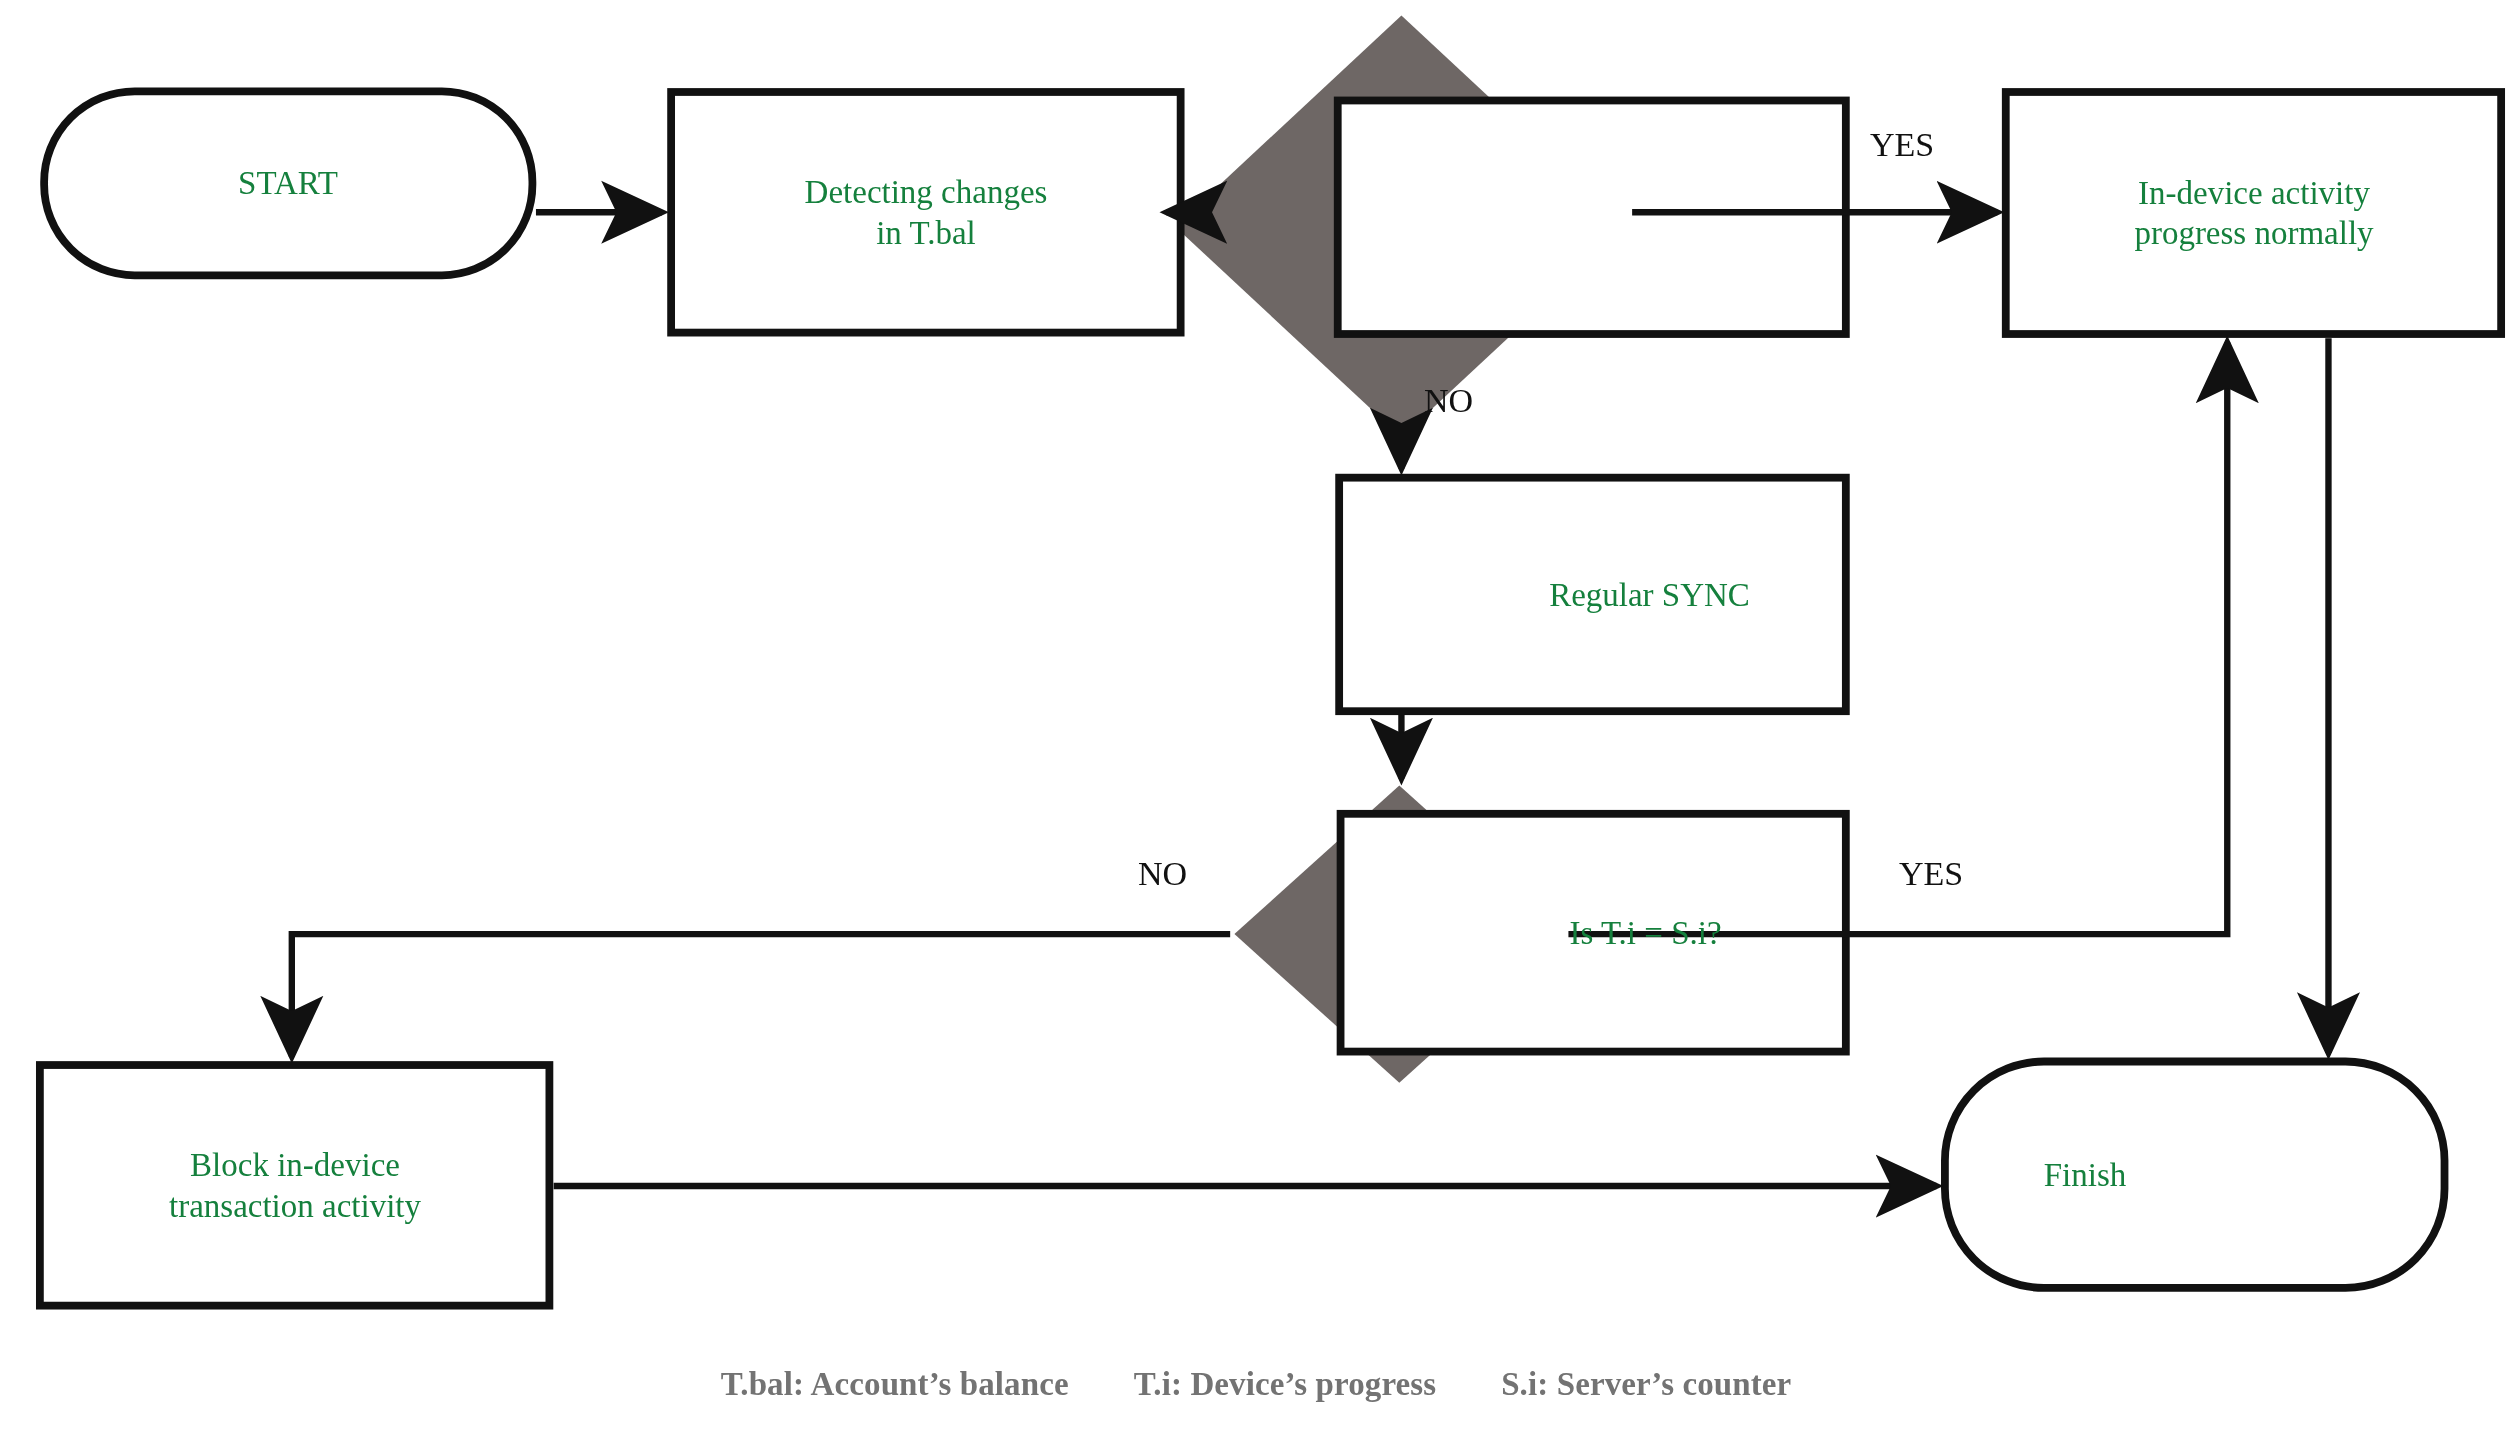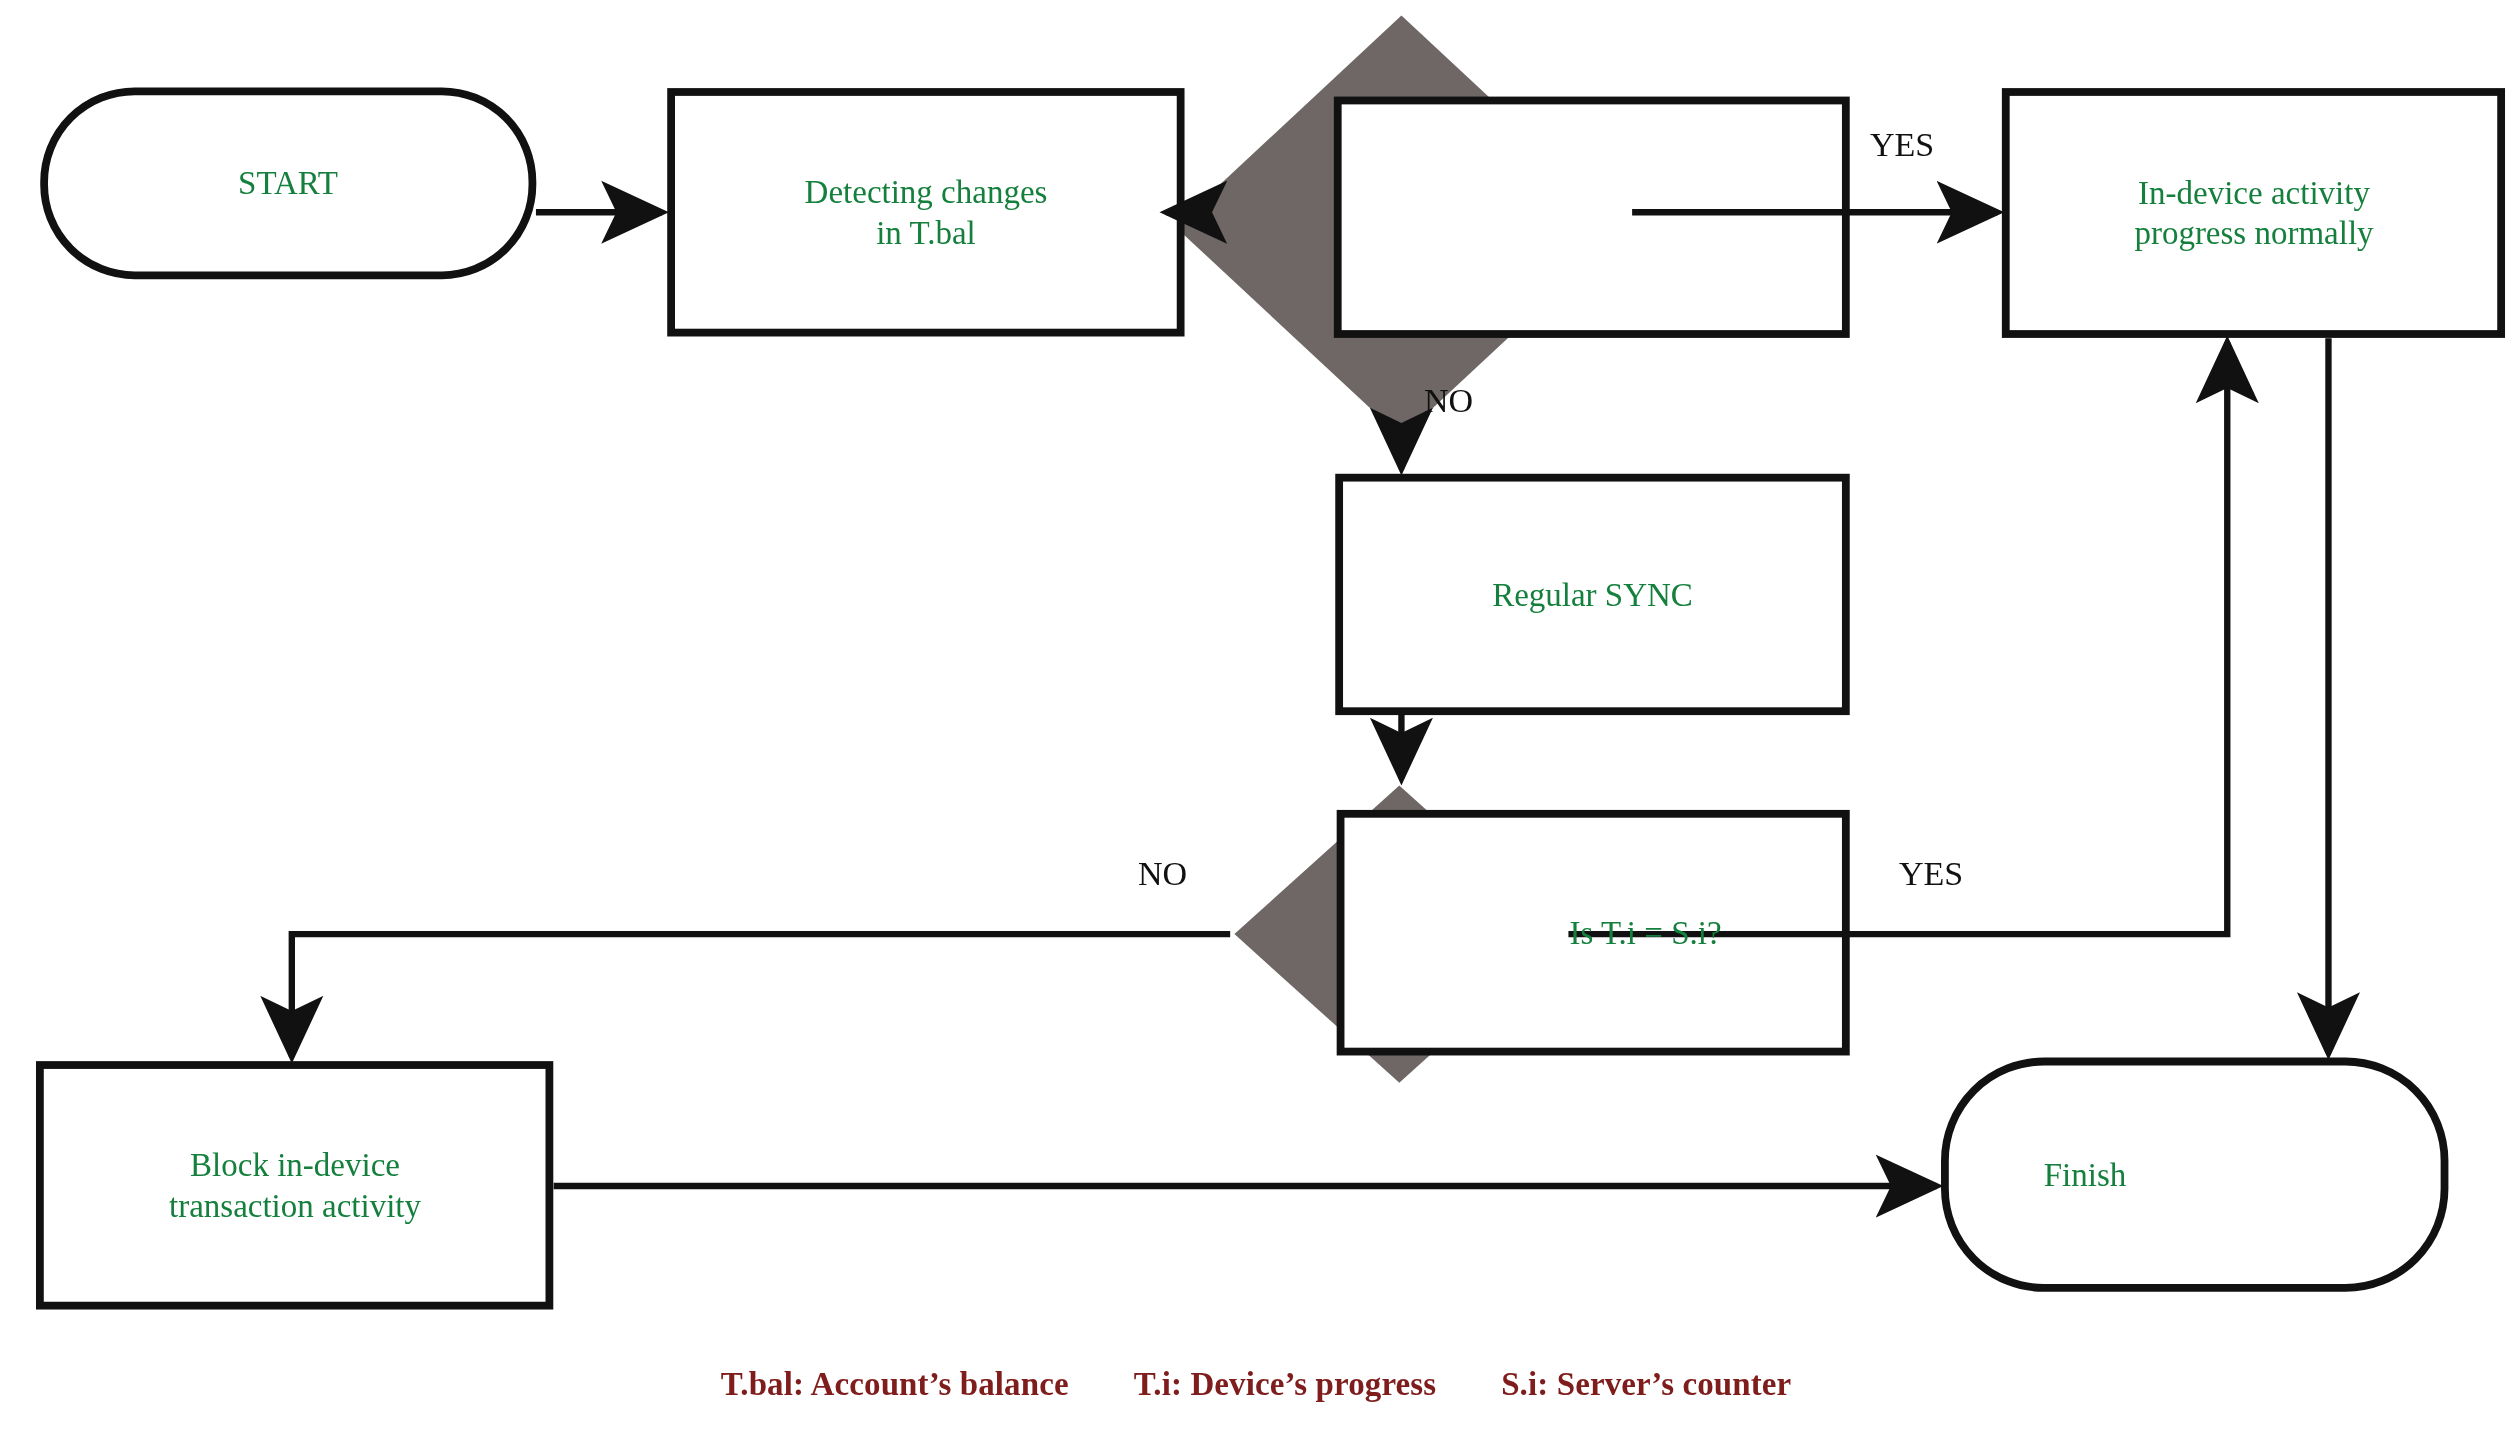--- a/index.html
+++ b/index.html
@@ -44,21 +44,21 @@
     position:absolute;
     left:0;
     top:1366px;
     width:2512px;
     display:flex;
     justify-content:center;
     gap:65px;
     font-weight:bold;
     font-size:33px;
     letter-spacing:0.1px;
-    color:#7f1d1d;
+    color:#737373;
   }
   .legend span{white-space:nowrap;}
 </style>
 </head>
 <body>
 
 <div id="stage">
 
   <svg id="flow" viewBox="0 0 3549 2049">
     <defs>
@@ -112,21 +112,21 @@
 
   <div class="nodelabel" style="left:44px;  top:91px;  width:488px; height:184px;">START</div>
 
   <div class="nodelabel" style="left:671px; top:92px;  width:510px; height:241px;">Detecting changes
 in T.bal</div>
 
 
   <div class="nodelabel" style="left:2006px;top:92px;  width:496px; height:242px;">In-device activity
 progress normally</div>
 
-  <div class="nodelabel" style="left:1339px;top:478px;  width:507px; height:234px;">Regular SYNC</div>
+  <div class="nodelabel" style="left:1396px;top:478px;  width:507px; height:234px;">Regular SYNC</div>
 
   <div class="nodelabel" style="left:1393px;top:814px; width:505px; height:238px;">Is T.i = S.i?</div>
 
   <div class="nodelabel" style="left:40px;  top:1065px; width:510px; height:241px;">Block in-device
 transaction activity</div>
 
   <div class="nodelabel" style="left:1835px;top:1062px; width:500px; height:227px;">Finish</div>
 
   <div class="edgelabel" style="left:1870px; top:126px;">YES</div>
 

